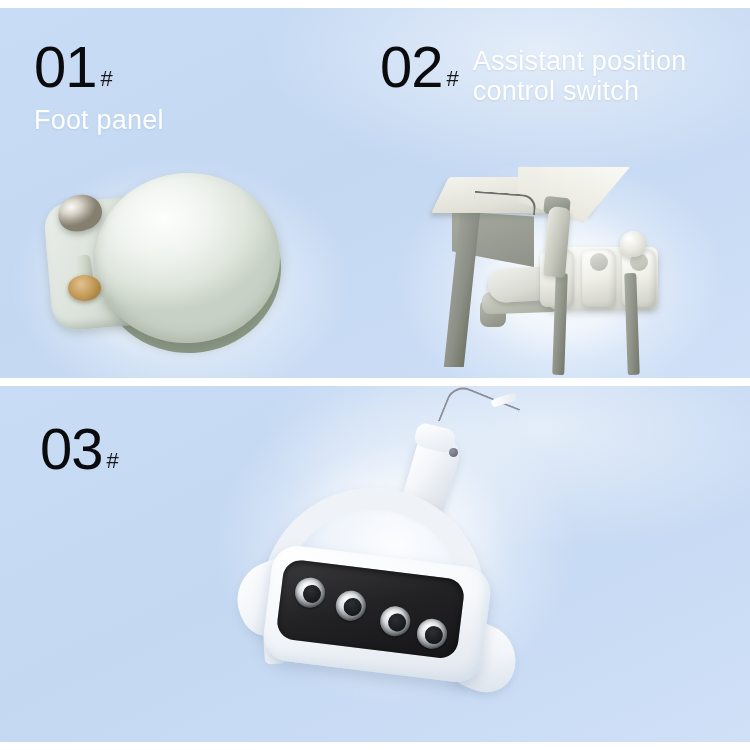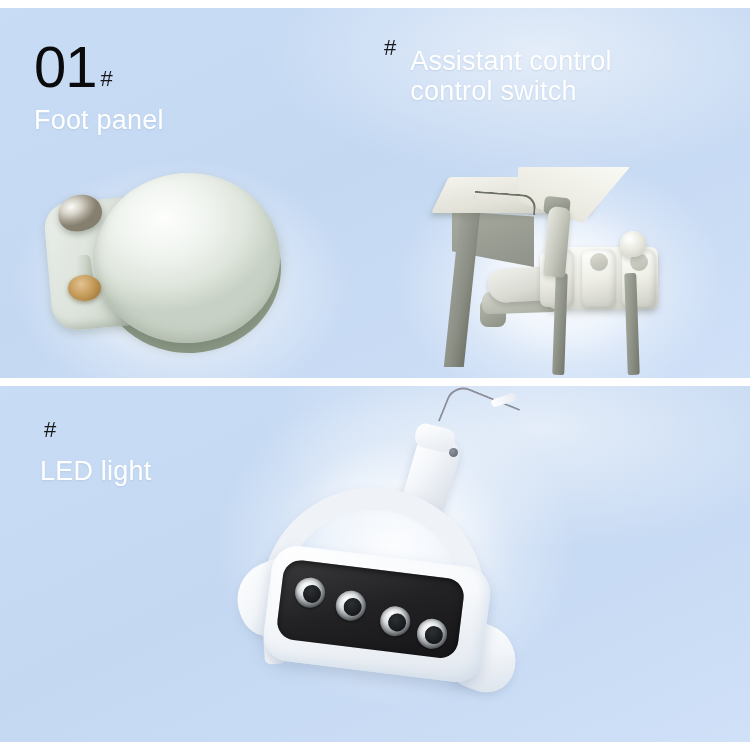--- a/index.html
+++ b/index.html
@@ -394,24 +394,25 @@
         <div class="fs-screw-outer"></div>
       </div>
     </div>
 
     <div class="panel panel-02">
 
       <div class="glow glow-02" style="left:20px;"></div>
 
       <div class="head head-02" style="left:5px;">
         <div class="num-row">
+          <span class="num">02</span>
           <span class="hash">#</span>
         </div>
         <div class="caption inline">
-          <div>Assistant control</div>
+          <div>Assistant position</div>
           <div>control switch</div>
         </div>
       </div>
 
       <div class="stage assistant" style="left:55px;">
         <div class="as-apron"></div>
         <div class="as-leg"></div>
         <div class="as-tabletop"></div>
         <div class="as-tabletop-2"></div>
         <div class="as-wire"></div>
@@ -437,23 +438,23 @@
     </div>
   </div>
 
   <div class="section section-bottom">
     <div class="panel panel-03">
 
       <div class="glow glow-03" style="top:0px;"></div>
 
       <div class="head head-03">
         <div class="num-row">
+          <span class="num">03</span>
           <span class="hash">#</span>
         </div>
-        <div class="caption">LED light</div>
       </div>
 
       <div class="stage ledlight" style="top:0px;">
         <div class="led-sensor-wire"></div>
         <div class="led-sensor-tip"></div>
         <div class="led-arm-joint"></div>
         <div class="led-arm-collar"></div>
         <div class="led-screw"></div>
 
         <div class="led-yoke-leg l"></div>

